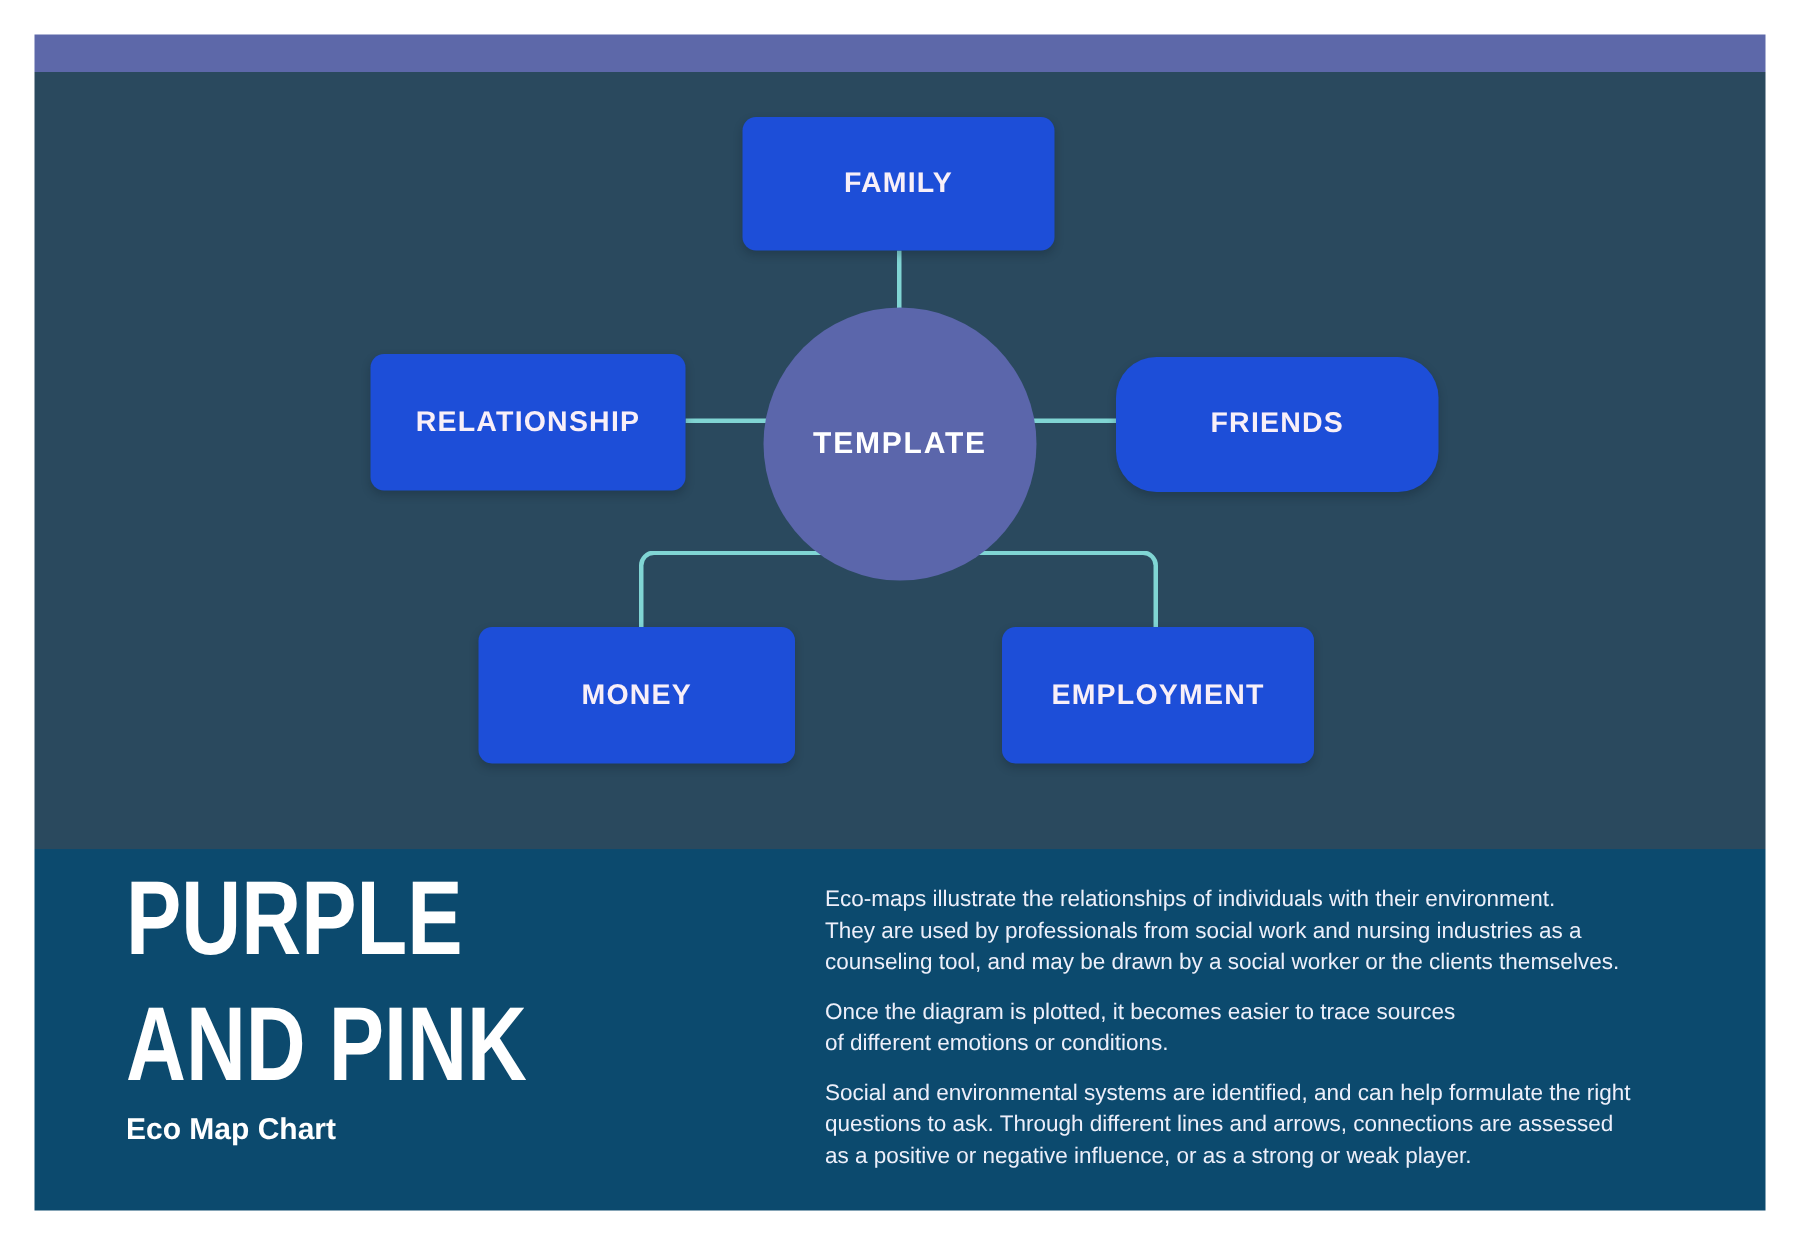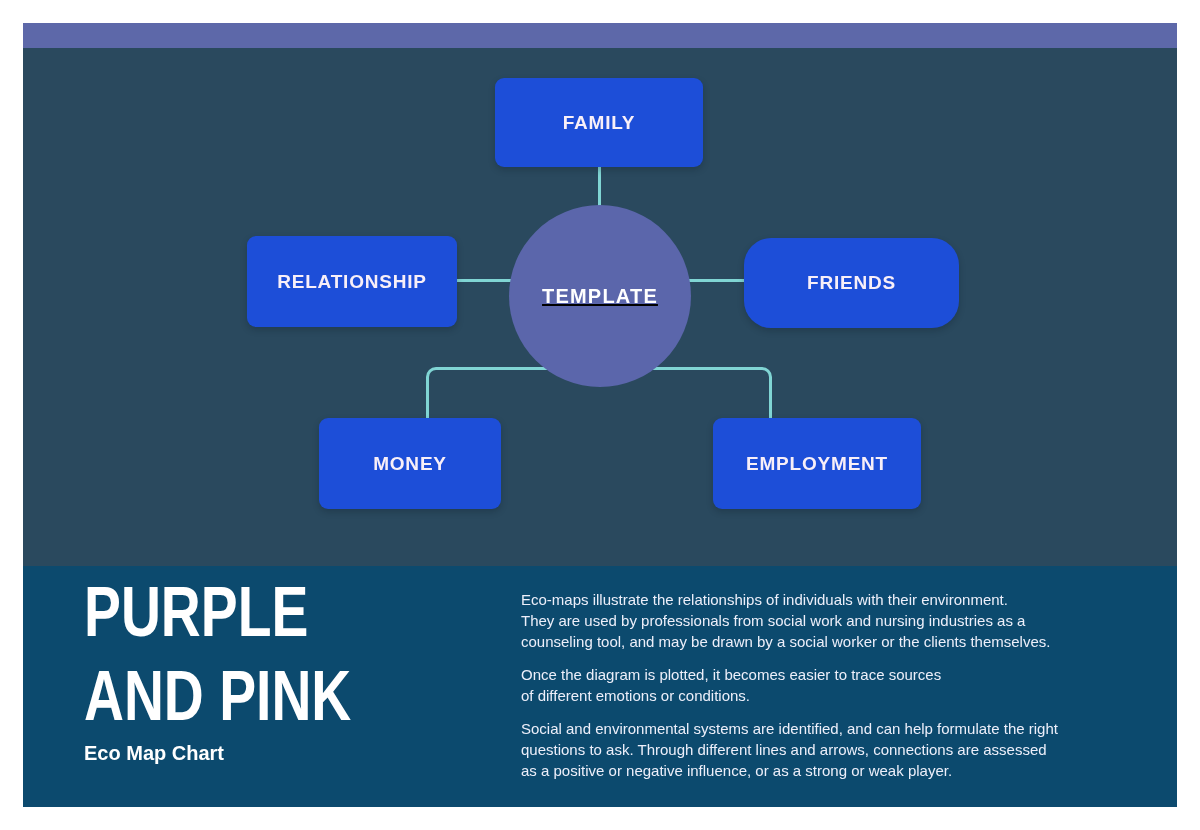--- a/index.html
+++ b/index.html
@@ -41,21 +41,20 @@
   }
   
   .center-circle {
     position: absolute;
     left: 486px; top: 157px;
     width: 182px; height: 182px;
     border-radius: 50%;
     background: #5b66ab;
     display: flex; align-items: center; justify-content: center;
     z-index: 2;
-    text-decoration: underline;
   }
   .center-circle span {
     color: #ffffff;
     font-weight: bold;
     font-size: 20px;
     letter-spacing: 1.2px;
   }
   
   .node {
     position: absolute;
@@ -65,22 +64,22 @@
     color: #f8eff8;
     font-weight: bold;
     font-size: 19px;
     letter-spacing: 0.8px;
     z-index: 3;
     box-shadow: 0 3px 6px rgba(10, 25, 35, 0.25);
   }
   .node-family       { left: 472px; top: 30px;  width: 208px; height: 89px; }
   .node-relationship { left: 224px; top: 188px; width: 210px; height: 91px; }
   .node-friends      { left: 721px; top: 190px; width: 215px; height: 90px; border-radius: 27px; }
-  .node-money        { left: 296px; top: 370px; width: 182px; height: 91px; }
-  .node-employment   { left: 645px; top: 370px; width: 208px; height: 91px; margin-left: 45px; }
+  .node-money        { left: 296px; top: 370px; width: 211px; height: 91px; }
+  .node-employment   { left: 645px; top: 370px; width: 208px; height: 91px; }
   
   .footer {
     position: absolute;
     left: 23px; top: 566px;
     width: 1154px; height: 241px;
     background: #0c4a6e;
   }
   .footer-title {
     position: absolute;
     left: 61px; top: 4px;
@@ -96,21 +95,21 @@
   }
   .footer-subtitle {
     position: absolute;
     left: 61px; top: 176px;
     color: #ffffff;
     font-weight: bold;
     font-size: 20px;
   }
   .footer-desc {
     position: absolute;
-    left: 498px; top: 23px;
+    left: 527px; top: 23px;
     width: 620px;
     color: #edeffa;
     font-size: 15px;
     line-height: 21px;
   }
   .footer-desc p {
     white-space: pre-line;
     margin: 0 0 12px 0;
   }
 </style>

